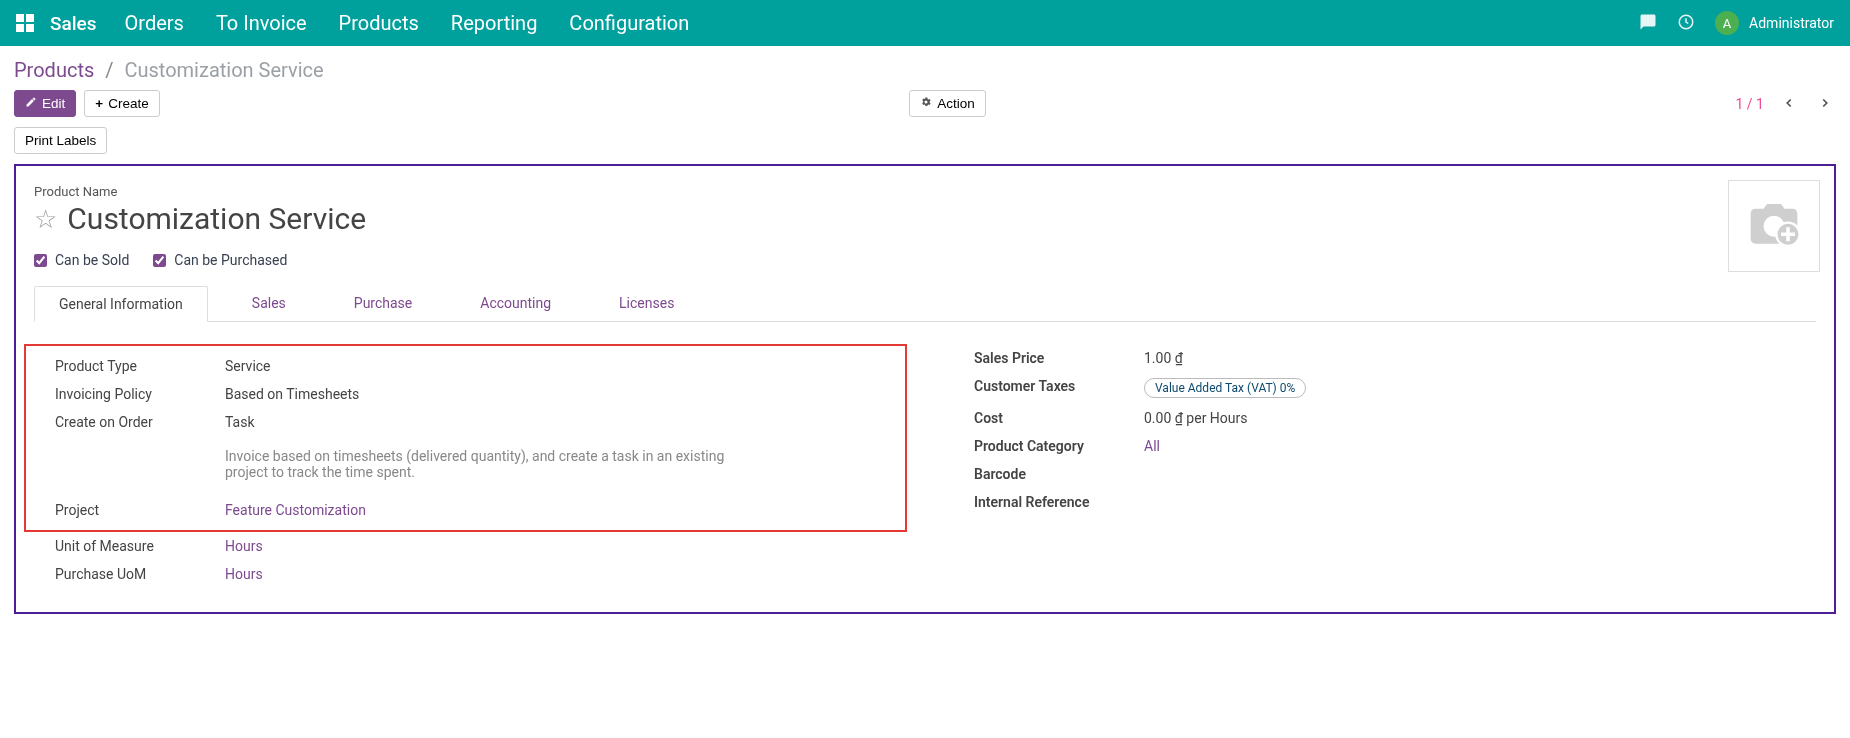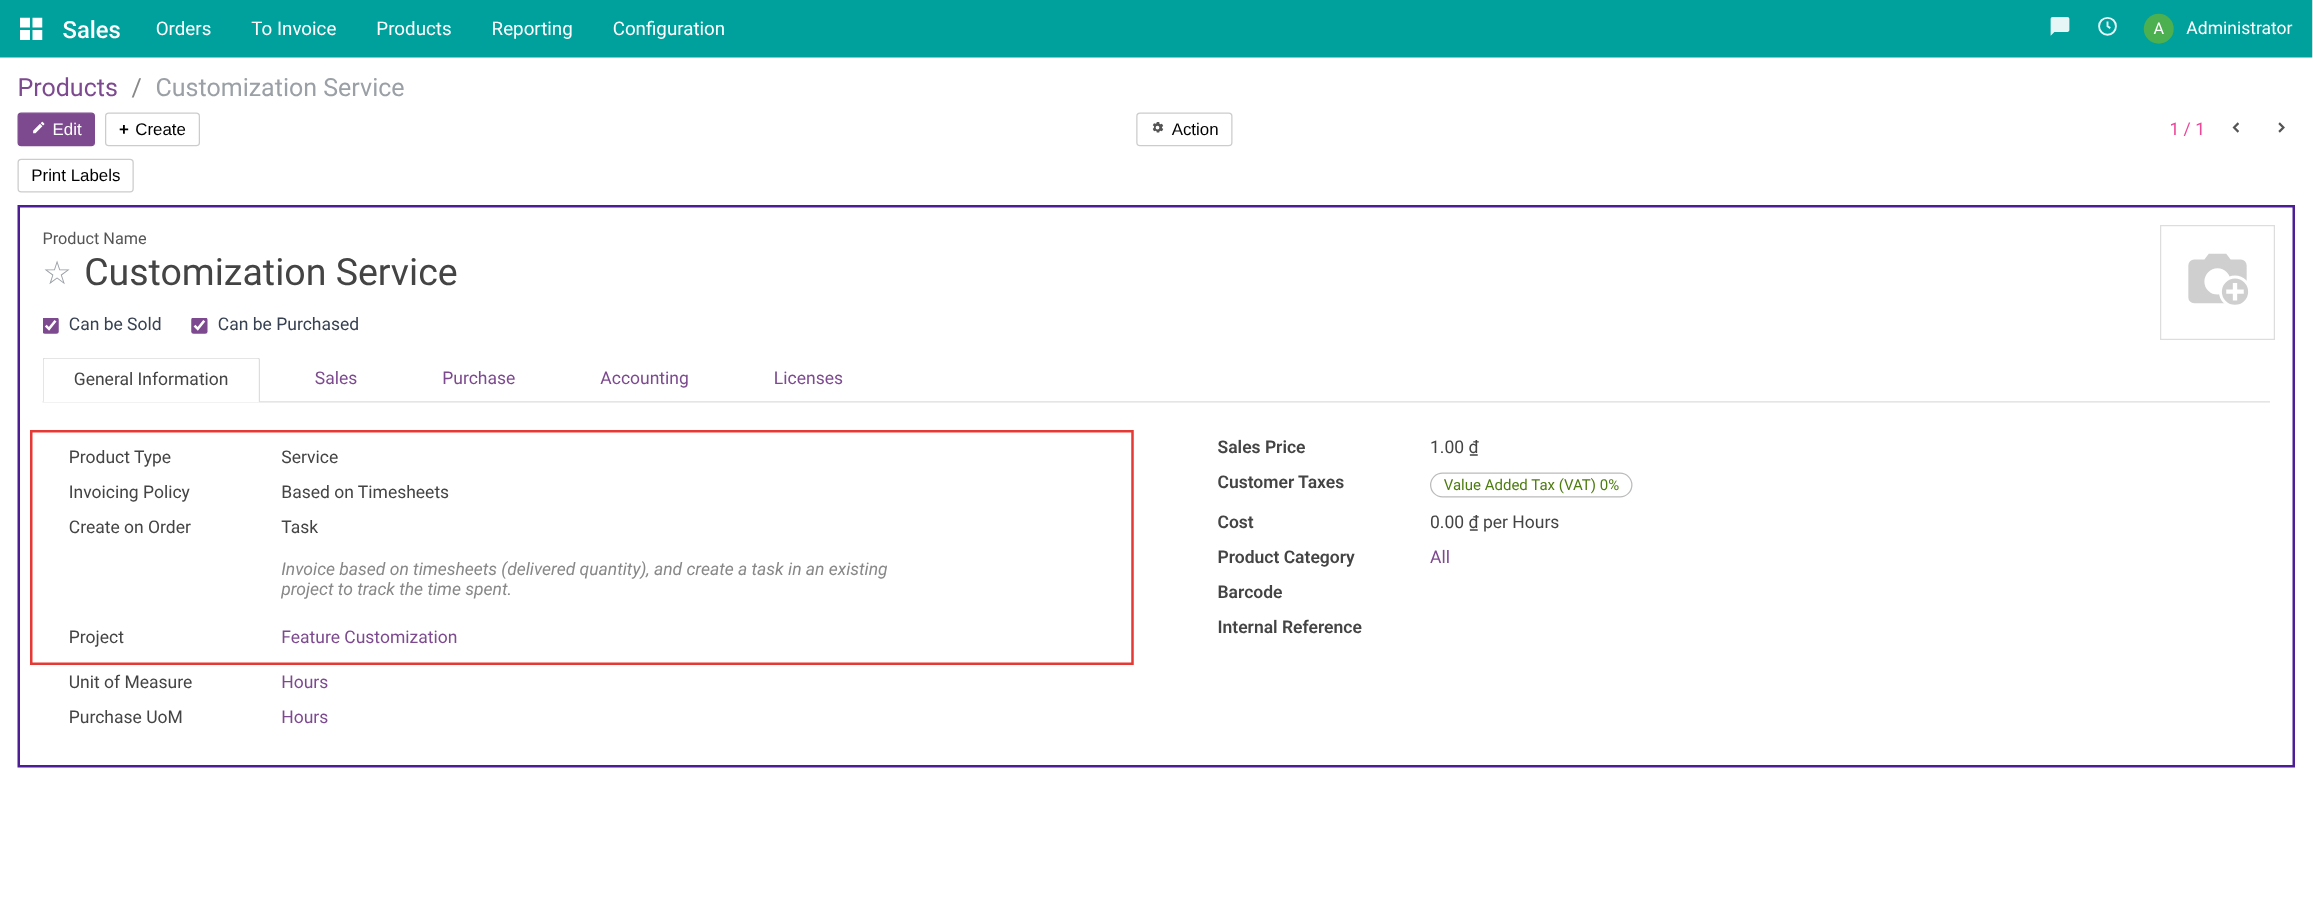--- a/index.html
+++ b/index.html
@@ -3,21 +3,21 @@
 <meta charset="utf-8">
 <style>
   * { box-sizing: border-box; margin: 0; padding: 0; }
   body { font-family: -apple-system, BlinkMacSystemFont, "Segoe UI", Roboto, sans-serif; font-size: 14px; color: #374151; background: #fff; }
   
   .topbar { background: #00a09d; color: #fff; height: 46px; display: flex; align-items: center; padding: 0 16px; }
   .apps-icon { width: 18px; height: 18px; margin-right: 16px; cursor: pointer; }
   .apps-icon svg { fill: #fff; }
   .app-title { font-size: 19px; font-weight: 500; margin-right: 28px; }
   .nav-menu { display: flex; gap: 32px; flex: 1; }
-  .nav-item { color: #fff; cursor: pointer; font-size: 15px; }
+  .nav-item { color: #fff; cursor: pointer; font-size: 20px; }
   .topbar-right { display: flex; align-items: center; gap: 20px; }
   .ticon { cursor: pointer; opacity: 0.9; }
   .avatar { width: 24px; height: 24px; border-radius: 50%; background: #4caf50; color: #fff; display: inline-flex; align-items: center; justify-content: center; font-size: 13px; }
   .user-wrap { display: flex; align-items: center; gap: 10px; cursor: pointer; }
 
   .controlbar { padding: 12px 14px 8px; display: flex; align-items: center; }
   .breadcrumb { font-size: 20px; }
   .bc-link { color: #7d4a8f; cursor: pointer; }
   .bc-sep { color: #888; margin: 0 6px; }
   .bc-cur { color: #9aa0a6; }
@@ -48,22 +48,22 @@
   .tab { padding: 9px 24px; color: #7d4a8f; cursor: pointer; font-size: 14px; }
   .tab.active { border: 1px solid #ddd; border-bottom: 1px solid #fff; margin-bottom: -1px; color: #444; background: #fff; border-radius: 2px 2px 0 0; }
 
   .tab-body { display: flex; padding-top: 22px; gap: 56px; }
   .col { flex: 1; }
   .field-row { display: flex; padding: 6px 0; align-items: flex-start; margin-left: 21px; }
   .field-label { width: 170px; color: #444; font-size: 14px; }
   .field-label.bold { font-weight: 600; }
   .field-val { flex: 1; color: #444; }
   .field-val.link { color: #7d4a8f; cursor: pointer; }
-  .help-text { color: #888; font-style: italic; padding: 6px 0 10px; max-width: 520px; }
-  .tax-chip { display: inline-block; border: 1px solid #bbb; border-radius: 10px; padding: 2px 10px; font-size: 12px; color: #4d7c0f; }
+  .help-text { color: #888; padding: 6px 0 10px; max-width: 520px; }
+  .tax-chip { display: inline-block; border: 1px solid #bbb; border-radius: 10px; padding: 2px 10px; font-size: 12px; color: #0c4a6e; }
 
   .highlight-box { border: 2px solid #e53935; padding: 6px 8px; margin-left: -10px; margin-right: -10px; }
 </style>
 </head>
 <body>
 
 <div class="topbar">
   <span class="apps-icon">
     <svg viewBox="0 0 18 18">
         <rect x="0" y="0" width="8" height="8"></rect>

